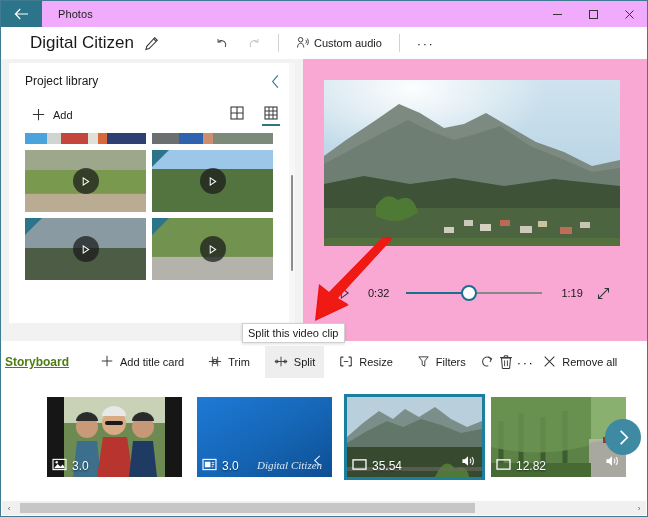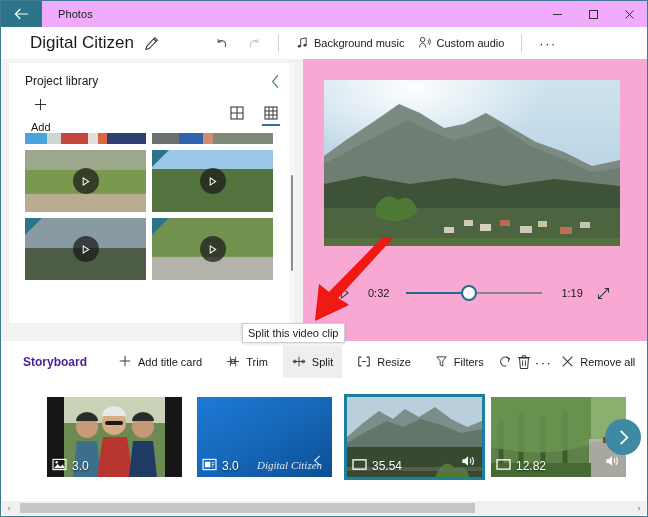--- a/index.html
+++ b/index.html
@@ -92,21 +92,21 @@
     display:flex; align-items:center;
     height: 36px; padding: 0 14px 0 16px;
   }
   .lib-title { font-size: 12px; font-weight: normal; color: #1a1a1a; }
   .collapse-btn { margin-left:auto; cursor:pointer; color:#2b7489; display:flex; }
   .lib-actions {
     display:flex; align-items:center; height: 32px; padding: 0 14px 0 22px;
   }
   .add-btn {
     display:flex; align-items:center; gap:7px; cursor:pointer;
-    font-size: 11px; color:#1a1a1a;flex-direction:column;
+    font-size: 11px; color:#1a1a1a;
   }
   .view-toggles { margin-left:auto; display:flex; gap: 14px; }
   .vt { width: 20px; height: 24px; display:flex; flex-direction:column;
         align-items:center; justify-content:flex-start; cursor:pointer; padding-top:3px;}
   .vt .bar { width: 18px; height: 2px; background: transparent; margin-top: 4px; }
   .vt.active .bar { background: #2b7489; }
 
   .thumbs { position: relative; padding: 2px 14px 0 16px; }
   .thumb-row { display: flex; gap: 6px; margin-bottom: 6px; }
   .thumb {
@@ -186,21 +186,21 @@
     box-shadow: 0 1px 3px rgba(0,0,0,.14);
     z-index: 40; white-space: nowrap;
   }
 
   
   .sb-bar {
     position:absolute; left:0; top:340px; width:646px; height:42px;
     background:#ffffff;
     display:flex; align-items:center;
   }
-  .sb-label { margin-left: 22px; font-size: 12px; font-weight:bold; color:#4c1d95; }
+  .sb-label { margin-left: 4px; font-size: 12px; font-weight:bold; color:#4d7c0f;text-decoration:underline; }
   .sb-item {
     display:flex; align-items:center; gap:6px;
     height: 32px; padding: 0 9px; margin-left: 6px;
     cursor:pointer; font-size: 11px; color:#1a1a1a; white-space:nowrap;
   }
   .sb-item.hovered { background:#eeeeee; }
   .sb-gap-a { width: 40px; }
   .sb-gap-b { width: 20px; }
   .sb-icononly {
     width: 34px; height:32px; display:flex; align-items:center; justify-content:center;
@@ -317,30 +317,20 @@
     </div>
     <div class="tb-icon-btn disabled">
       <svg width="16" height="16" viewBox="0 0 18 18">
         <path d="M6.5 13.5 C5.2 11 6 7.5 9.5 6.5 C11.5 6 13 6.6 14 7.6" fill="none" stroke="#4a4a4a" stroke-width="1.2"></path>
         <path d="M14.7 4.6 L14.4 8.1 L10.9 7.5" fill="none" stroke="#4a4a4a" stroke-width="1.2"></path>
       </svg>
     </div>
 
     <div class="vsep"></div>
 
-    <div class="tb-item">
-      <span>
-        <svg width="13" height="13" viewBox="0 0 14 14">
-          <path d="M5 11 V3.2 L11 2 V9.8" fill="none" stroke="#333" stroke-width="1"></path>
-          <ellipse cx="3.6" cy="11.1" rx="1.6" ry="1.3" fill="#333"></ellipse>
-          <ellipse cx="9.6" cy="9.9" rx="1.6" ry="1.3" fill="#333"></ellipse>
-        </svg>
-      </span>
-      <span>Background music</span>
-    </div>
 
     <div class="tb-item">
       <span>
         <svg width="13" height="13" viewBox="0 0 14 14">
           <circle cx="5" cy="4" r="2.4" fill="none" stroke="#333" stroke-width="1"></circle>
           <path d="M1.6 12.4 C1.8 9.2 3.2 7.8 5 7.8 C6.8 7.8 8.2 9.2 8.4 12.4" fill="none" stroke="#333" stroke-width="1"></path>
           <path d="M10.4 4.2 C11.6 5.2 11.6 7.1 10.4 8.1" fill="none" stroke="#333" stroke-width="1"></path>
           <path d="M11.9 2.6 C13.7 4.2 13.7 8.1 11.9 9.7" fill="none" stroke="#333" stroke-width="1"></path>
         </svg>
       </span>

